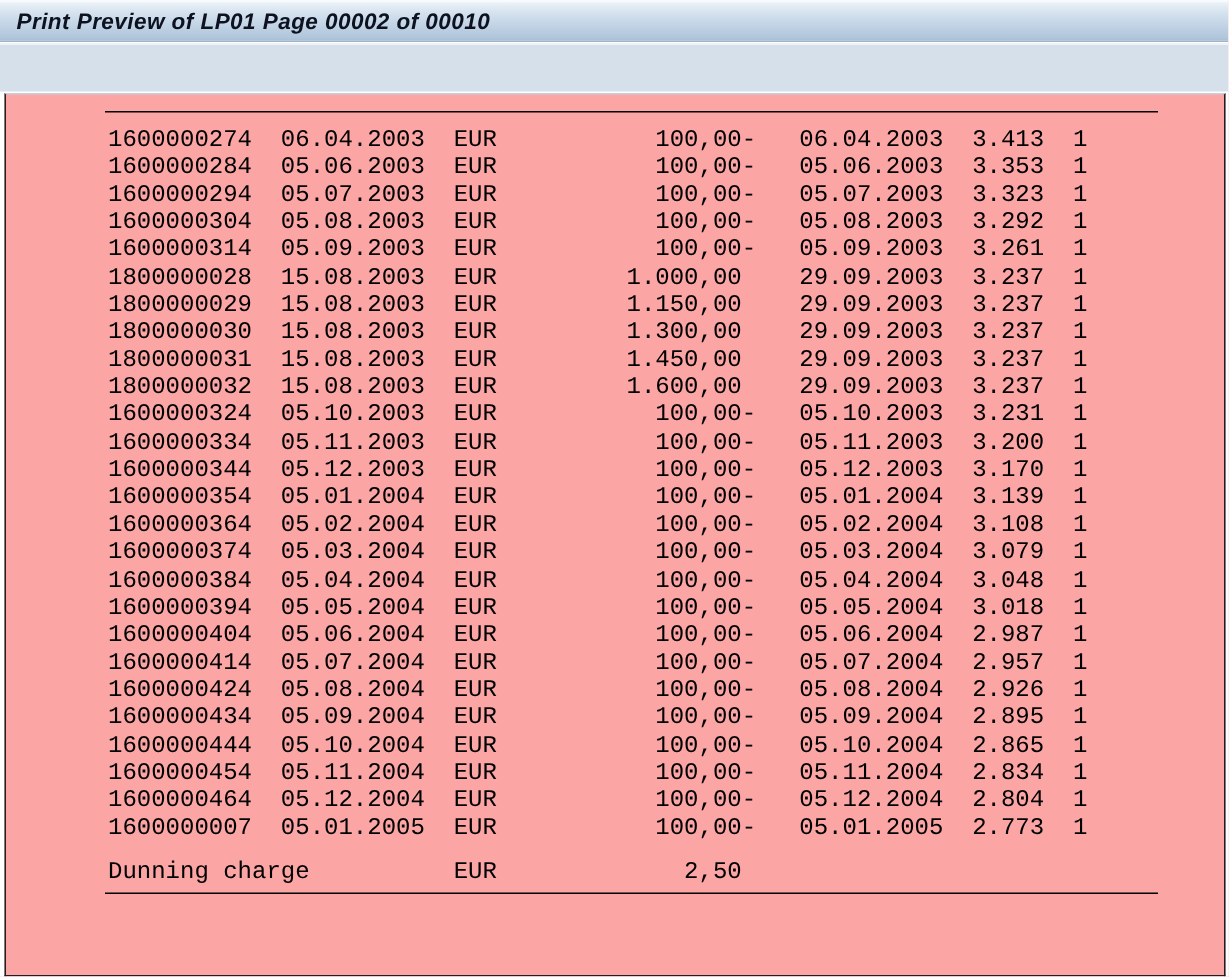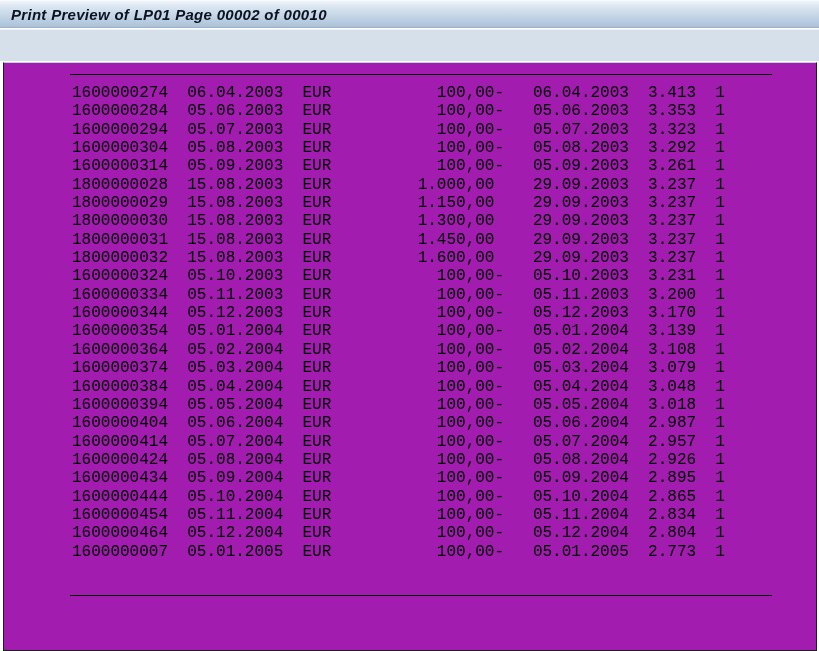--- a/index.html
+++ b/index.html
@@ -44,21 +44,21 @@
     background: #d5e0eb;
     border-top: 1px solid #eff4f9;
     box-sizing: border-box;
   }
   .page {
     position: absolute;
     top: 62px;
     left: 3px;
     width: 812px;
     height: 587px;
-    background: #a21caf;
+    background: #fca5a5;
     border-left: 1px solid #1f1f1f;
     border-right: 1px solid #1f1f1f;
     border-bottom: 1px solid #1f1f1f;
     border-top: 1px solid #c6d0da;
     box-sizing: content-box;
     overflow: hidden;
   }
   .rule {
     position: absolute;
     left: 66px;
@@ -91,18 +91,19 @@
     <span class="titlebar-text">Print Preview of LP01 Page 00002 of 00010</span>
   </div>
 
   <div class="toolbar"></div>
 
   <div class="page">
     <div class="rule rule-top"></div>
 
     <pre class="report" id="report-lines"><div>1600000274  06.04.2003  EUR           100,00-   06.04.2003  3.413  1</div><div>1600000284  05.06.2003  EUR           100,00-   05.06.2003  3.353  1</div><div>1600000294  05.07.2003  EUR           100,00-   05.07.2003  3.323  1</div><div>1600000304  05.08.2003  EUR           100,00-   05.08.2003  3.292  1</div><div>1600000314  05.09.2003  EUR           100,00-   05.09.2003  3.261  1</div><div>1800000028  15.08.2003  EUR         1.000,00    29.09.2003  3.237  1</div><div>1800000029  15.08.2003  EUR         1.150,00    29.09.2003  3.237  1</div><div>1800000030  15.08.2003  EUR         1.300,00    29.09.2003  3.237  1</div><div>1800000031  15.08.2003  EUR         1.450,00    29.09.2003  3.237  1</div><div>1800000032  15.08.2003  EUR         1.600,00    29.09.2003  3.237  1</div><div>1600000324  05.10.2003  EUR           100,00-   05.10.2003  3.231  1</div><div>1600000334  05.11.2003  EUR           100,00-   05.11.2003  3.200  1</div><div>1600000344  05.12.2003  EUR           100,00-   05.12.2003  3.170  1</div><div>1600000354  05.01.2004  EUR           100,00-   05.01.2004  3.139  1</div><div>1600000364  05.02.2004  EUR           100,00-   05.02.2004  3.108  1</div><div>1600000374  05.03.2004  EUR           100,00-   05.03.2004  3.079  1</div><div>1600000384  05.04.2004  EUR           100,00-   05.04.2004  3.048  1</div><div>1600000394  05.05.2004  EUR           100,00-   05.05.2004  3.018  1</div><div>1600000404  05.06.2004  EUR           100,00-   05.06.2004  2.987  1</div><div>1600000414  05.07.2004  EUR           100,00-   05.07.2004  2.957  1</div><div>1600000424  05.08.2004  EUR           100,00-   05.08.2004  2.926  1</div><div>1600000434  05.09.2004  EUR           100,00-   05.09.2004  2.895  1</div><div>1600000444  05.10.2004  EUR           100,00-   05.10.2004  2.865  1</div><div>1600000454  05.11.2004  EUR           100,00-   05.11.2004  2.834  1</div><div>1600000464  05.12.2004  EUR           100,00-   05.12.2004  2.804  1</div><div>1600000007  05.01.2005  EUR           100,00-   05.01.2005  2.773  1</div></pre>
 
+    <pre class="report" id="dunning-line">Dunning charge          EUR             2,50 </pre>
 
     <div class="rule rule-mid"></div>
 
   </div>
 
 </div>
 
 </body></html>

